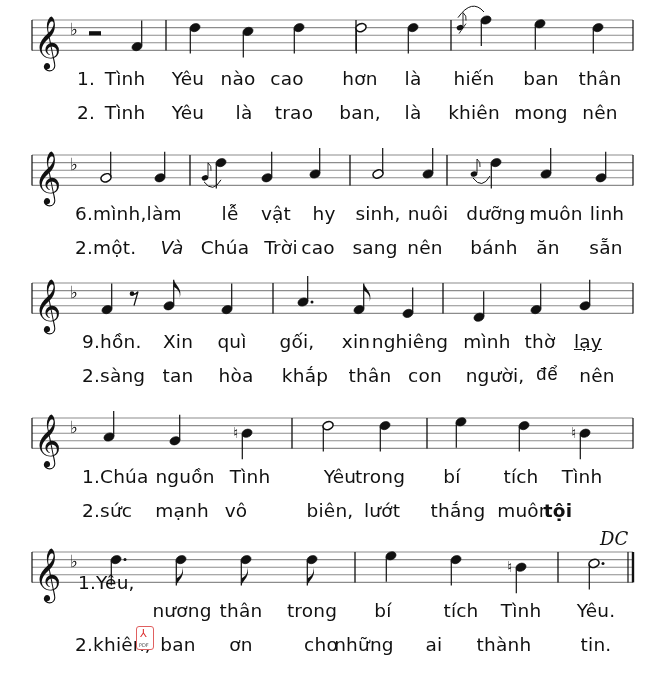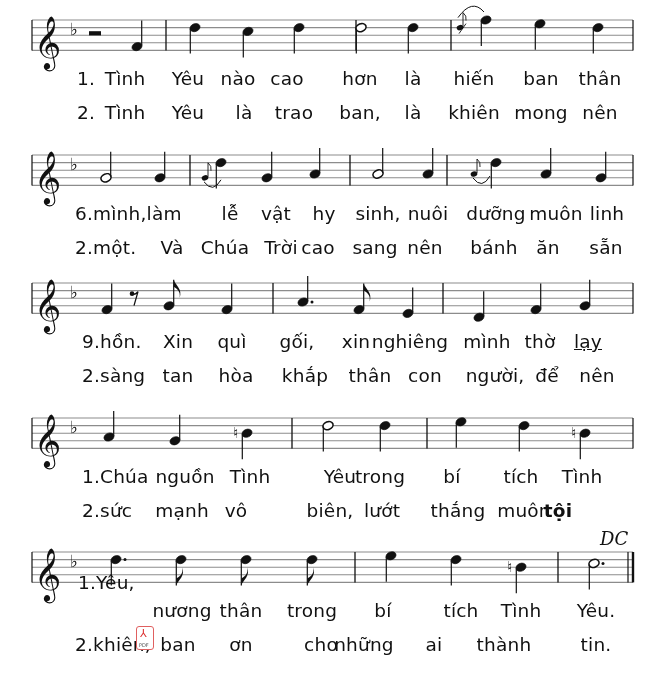--- a/index.html
+++ b/index.html
@@ -216,21 +216,21 @@
     <span class="lyric left" style="left: 75px; top: 203px;">6.mình,làm</span>
     <span class="lyric" style="left: 230px; top: 203px;">lễ</span>
     <span class="lyric" style="left: 276px; top: 203px;">vật</span>
     <span class="lyric" style="left: 324px; top: 203px;">hy</span>
     <span class="lyric" style="left: 378px; top: 203px;">sinh,</span>
     <span class="lyric" style="left: 428px; top: 203px;">nuôi</span>
     <span class="lyric" style="left: 496px; top: 203px;">dưỡng</span>
     <span class="lyric" style="left: 556px; top: 203px;">muôn</span>
     <span class="lyric" style="left: 607px; top: 203px;">linh</span>
     <span class="lyric left" style="left: 75px; top: 237px;">2.một.</span>
-    <span class="lyric" style="left: 172px; top: 237px;">Và</span>
+    <span class="lyric" style="left: 172px; top: 237px; font-style: italic;">Và</span>
     <span class="lyric" style="left: 225px; top: 237px;">Chúa</span>
     <span class="lyric" style="left: 281px; top: 237px;">Trời</span>
     <span class="lyric" style="left: 318px; top: 237px;">cao</span>
     <span class="lyric" style="left: 375px; top: 237px;">sang</span>
     <span class="lyric" style="left: 425px; top: 237px;">nên</span>
     <span class="lyric" style="left: 494px; top: 237px;">bánh</span>
     <span class="lyric" style="left: 548px; top: 237px;">ăn</span>
     <span class="lyric" style="left: 606px; top: 237px;">sẵn</span>
     <span class="lyric left" style="left: 82px; top: 331px;">9.hồn.</span>
     <span class="lyric" style="left: 178px; top: 331px;">Xin</span>
@@ -241,21 +241,21 @@
     <span class="lyric" style="left: 487px; top: 331px;">mình</span>
     <span class="lyric" style="left: 540px; top: 331px;">thờ</span>
     <span class="lyric" style="left: 588px; top: 331px; text-decoration: underline;">lạy</span>
     <span class="lyric left" style="left: 82px; top: 365px;">2.sàng</span>
     <span class="lyric" style="left: 178px; top: 365px;">tan</span>
     <span class="lyric" style="left: 236px; top: 365px;">hòa</span>
     <span class="lyric" style="left: 305px; top: 365px;">khắp</span>
     <span class="lyric" style="left: 370px; top: 365px;">thân</span>
     <span class="lyric" style="left: 425px; top: 365px;">con</span>
     <span class="lyric" style="left: 495px; top: 365px;">người,</span>
-    <span class="lyric" style="left: 547px; top: 365px;">để</span>
+    <span class="lyric" style="left: 547px; top: 365px; font-family: Liberation Mono, monospace;">để</span>
     <span class="lyric" style="left: 597px; top: 365px;">nên</span>
     <span class="lyric left" style="left: 82px; top: 466px;">1.Chúa</span>
     <span class="lyric" style="left: 185px; top: 466px;">nguồn</span>
     <span class="lyric" style="left: 250px; top: 466px;">Tình</span>
     <span class="lyric" style="left: 340px; top: 466px;">Yêu</span>
     <span class="lyric" style="left: 380px; top: 466px;">trong</span>
     <span class="lyric" style="left: 452px; top: 466px;">bí</span>
     <span class="lyric" style="left: 521px; top: 466px;">tích</span>
     <span class="lyric" style="left: 582px; top: 466px;">Tình</span>
     <span class="lyric left" style="left: 82px; top: 500px;">2.sức</span>

